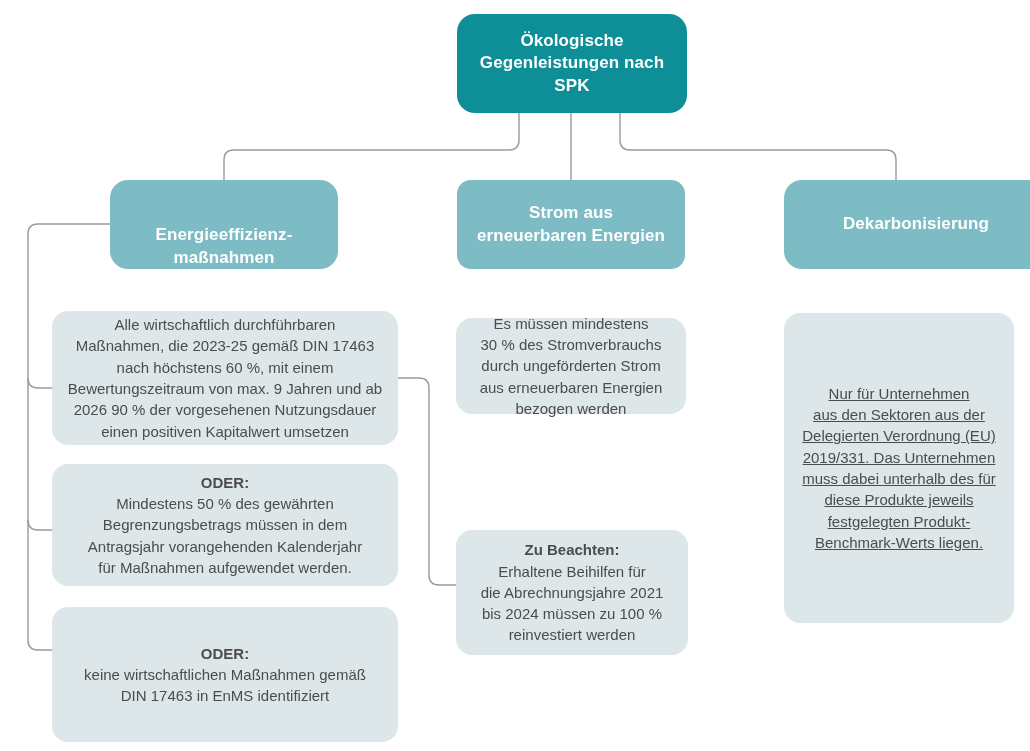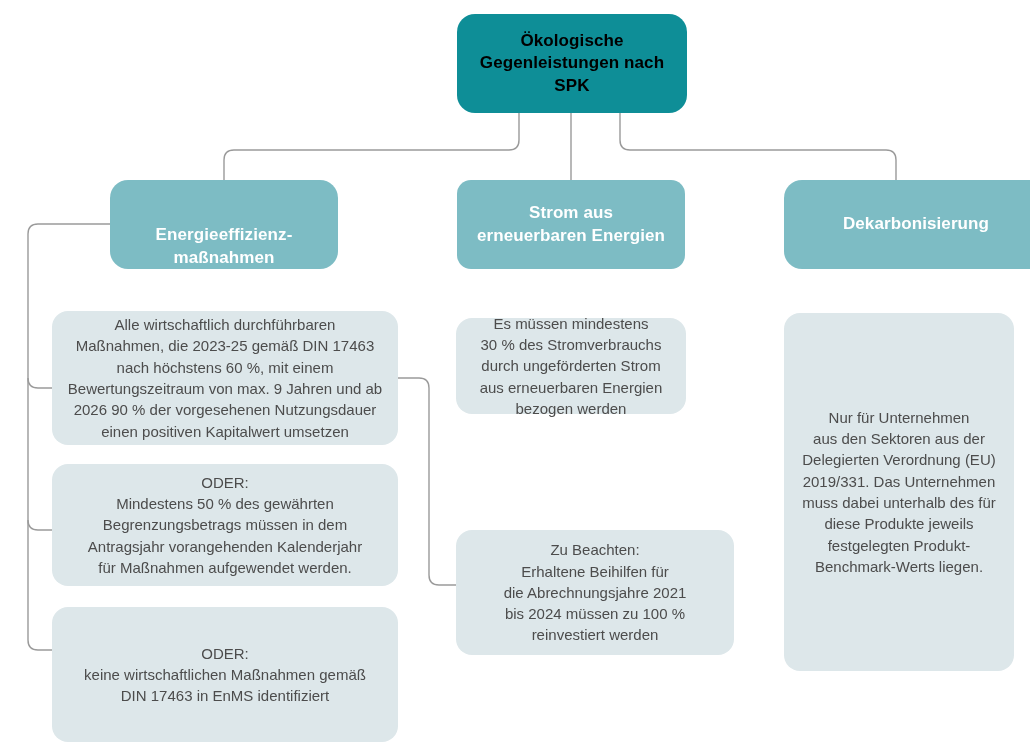--- a/index.html
+++ b/index.html
@@ -29,21 +29,21 @@
     position: absolute;
     box-sizing: border-box;
     display: flex;
     align-items: center;
     justify-content: center;
     text-align: center;
     border-radius: 18px;
   }
   .node-root {
     background: #0e8e97;
-    color: #000000;
+    color: #ffffff;
     font-weight: bold;
     font-size: 17px;
     line-height: 1.32;
     letter-spacing: 0.1px;
   }
   .node-branch {
     background: #7dbcc4;
     color: #ffffff;
     font-weight: bold;
     font-size: 17px;
@@ -56,21 +56,21 @@
     font-weight: normal;
     font-size: 15px;
     line-height: 1.42;
     border-radius: 16px;
     padding: 6px 10px;
   }
   .leaf-inner {
     width: 100%;
   }
   .lead {
-    font-weight: normal;
+    font-weight: bold;
     display: block;
     text-align: center;
   }
   .node-text {
     display: block;
     width: 100%;
     white-space: pre-line;
   }
 </style>
 </head>
@@ -147,31 +147,31 @@
   <div class="node node-leaf" style="left:456px; top:318px; width:230px; height:96px;">
     <div class="leaf-inner">
       <span class="node-text">Es müssen mindestens
 30 % des Stromverbrauchs
 durch ungeförderten Strom
 aus erneuerbaren Energien
 bezogen werden</span>
     </div>
   </div>
 
-  <div class="node node-leaf" style="left:456px; top:530px; width:278px; height:125px;">
+  <div class="node node-leaf" style="left:456px; top:530px; width:232px; height:125px;">
     <div class="leaf-inner">
       <span class="lead">Zu Beachten:</span>
       <span class="node-text">Erhaltene Beihilfen für
 die Abrechnungsjahre 2021
 bis 2024 müssen zu 100 %
 reinvestiert werden</span>
     </div>
   </div>
 
-  <div class="node node-leaf" style="left:784px; top:313px; width:230px; height:358px;">
+  <div class="node node-leaf" style="left:784px; top:313px; width:230px; height:310px;text-decoration:underline;">
     <div class="leaf-inner">
       <span class="node-text">Nur für Unternehmen
 aus den Sektoren aus der
 Delegierten Verordnung (EU)
 2019/331. Das Unternehmen
 muss dabei unterhalb des für
 diese Produkte jeweils
 festgelegten Produkt-
 Benchmark-Werts liegen.</span>
     </div>

